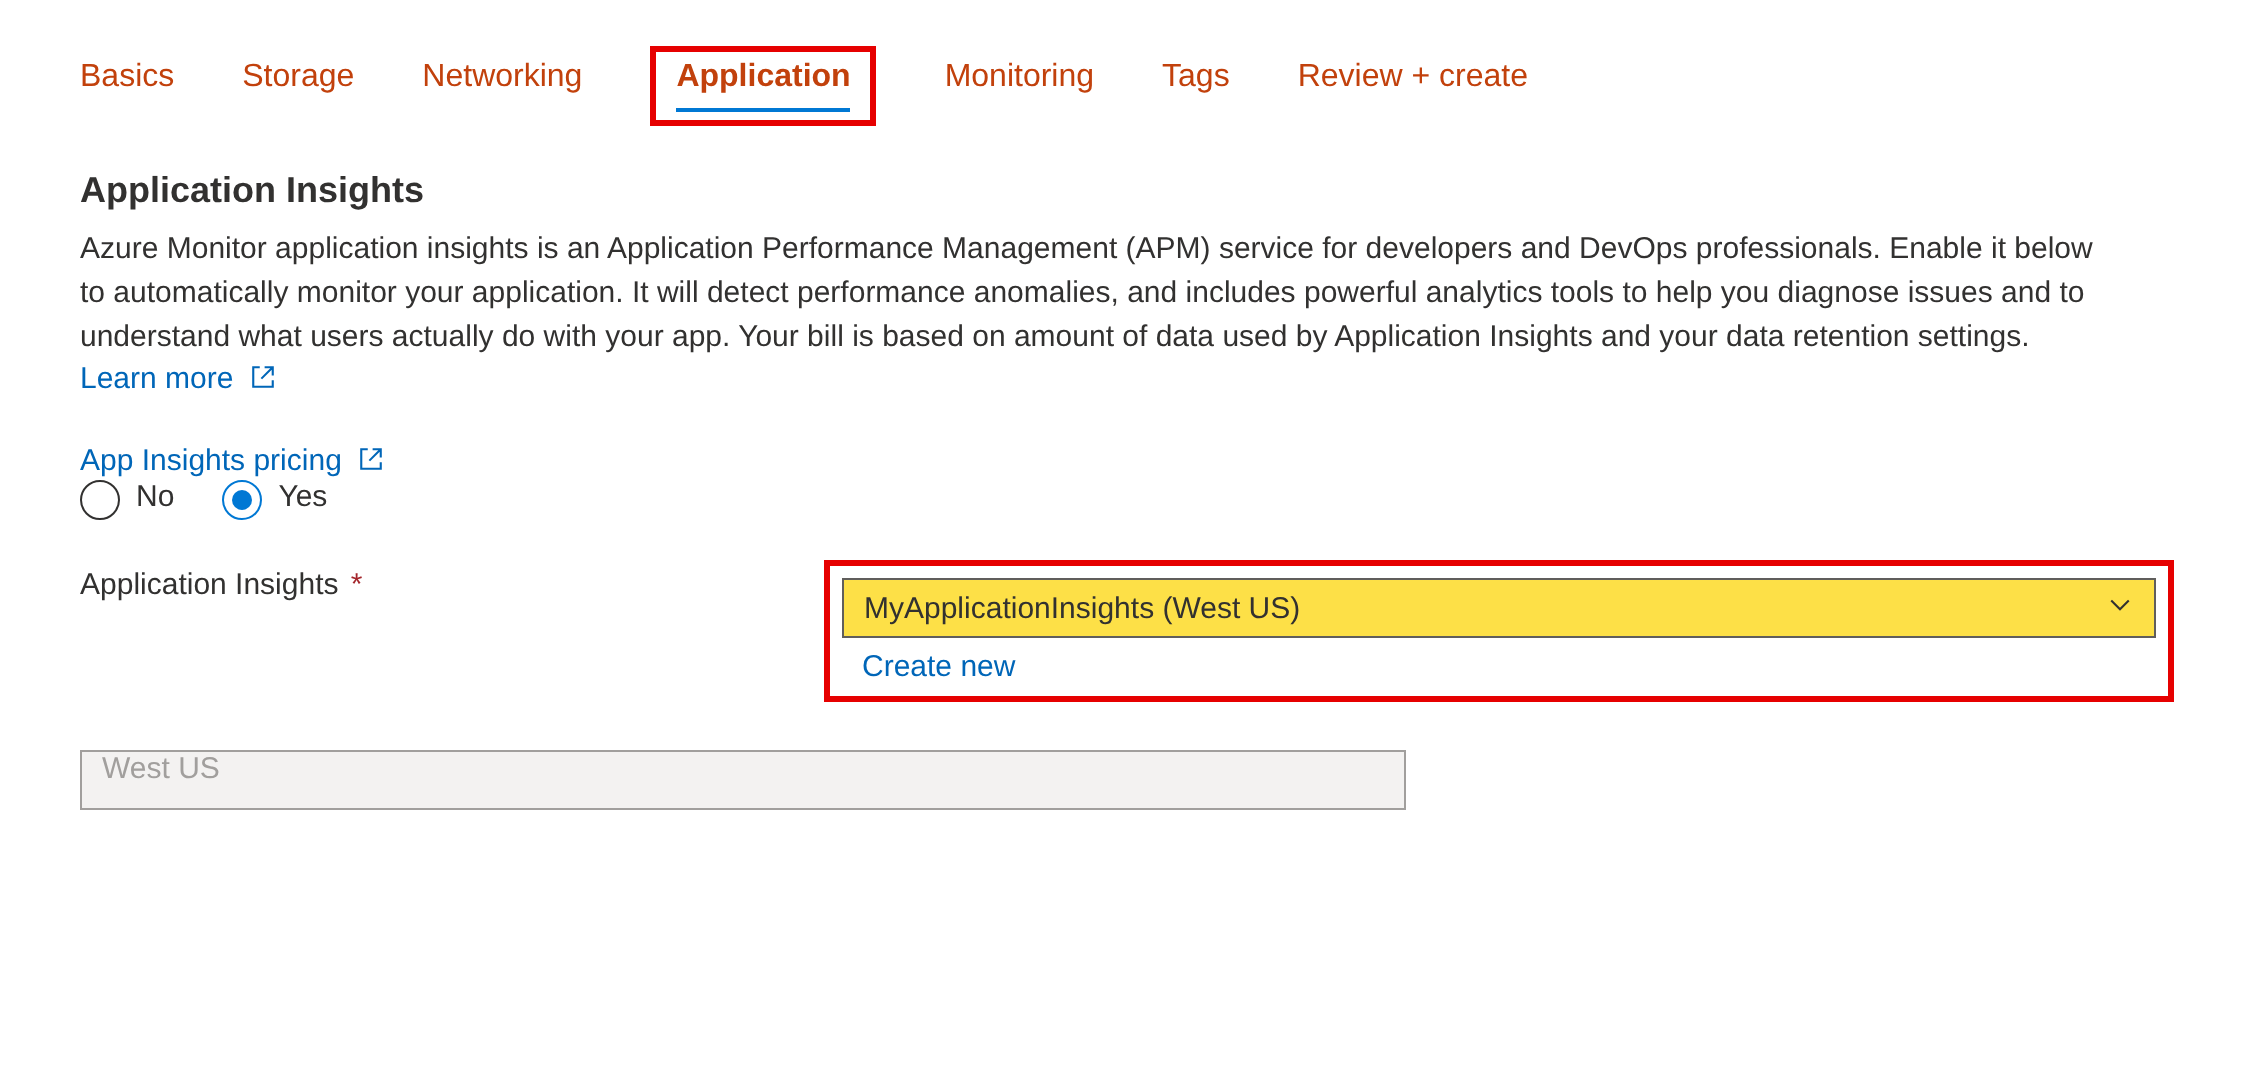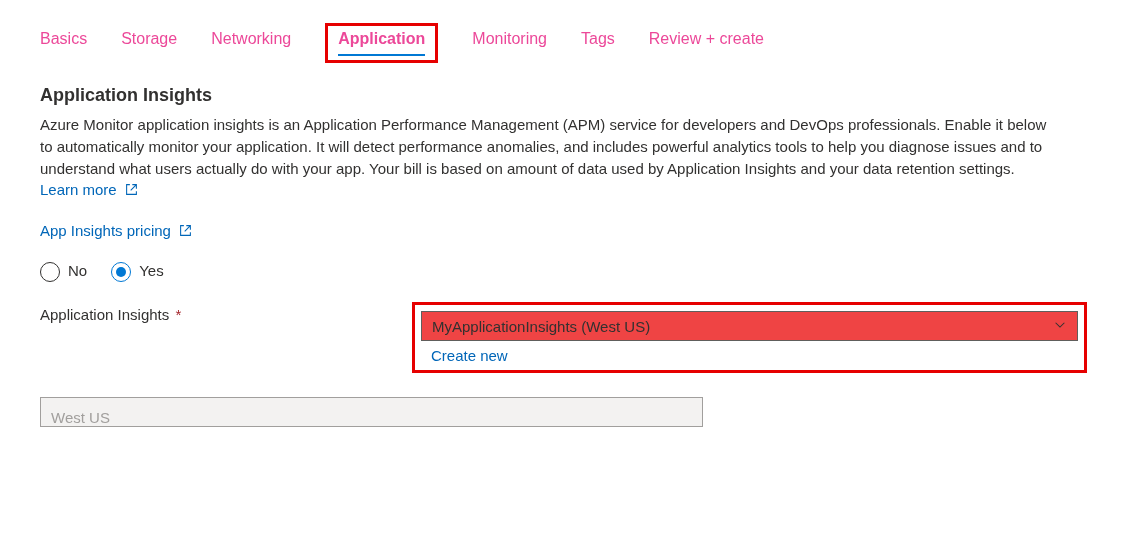--- a/index.html
+++ b/index.html
@@ -16,21 +16,21 @@
       width: 1128px;
     }
     .tabs {
       display: flex;
       gap: 34px;
       margin-bottom: 22px;
       align-items: flex-start;
     }
     .tab {
       font-size: 16px;
-      color: #ec4899;
+      color: #c2410c;
       cursor: pointer;
       padding-bottom: 8px;
       position: relative;
     }
     .tab.active {
       font-weight: 600;
     }
     .tab.active::after {
       content: "";
       position: absolute;
@@ -66,21 +66,20 @@
       text-decoration: none;
       cursor: pointer;
     }
     .ext-icon {
       display: inline-block;
       margin-left: 4px;
       vertical-align: -1px;
     }
     .pricing-link {
       display: inline-block;
-      margin-bottom: 22px;
       font-size: 15px;
     }
     .form-row {
       display: flex;
       align-items: flex-start;
       margin-bottom: 20px;
     }
     .form-label {
       width: 378px;
       font-size: 15px;
@@ -132,21 +131,21 @@
     .highlight-box {
       border: 3px solid #e60000;
       padding: 6px;
       margin-left: -6px;
       margin-right: -6px;
     }
     .dropdown {
       width: 100%;
       height: 30px;
       border: 1px solid #605e5c;
-      background: #ef4444;
+      background: #fde047;
       padding: 0 30px 0 10px;
       font-size: 15px;
       color: #323130;
       cursor: pointer;
       display: flex;
       align-items: center;
       position: relative;
     }
     .dropdown-chevron {
       position: absolute;
@@ -164,21 +163,21 @@
     }
     .text-input {
       width: 100%;
       height: 30px;
       border: 1px solid #a19f9d;
       background: #f3f2f1;
       padding: 0 10px;
       font-size: 15px;
       color: #a19f9d;
       display: flex;
-      align-items: flex-end;
+      align-items: flex-start;
     }
     .row-appinsights {
       margin-bottom: 24px;
     }
   </style>
 </head>
 <body>
 
 
 

